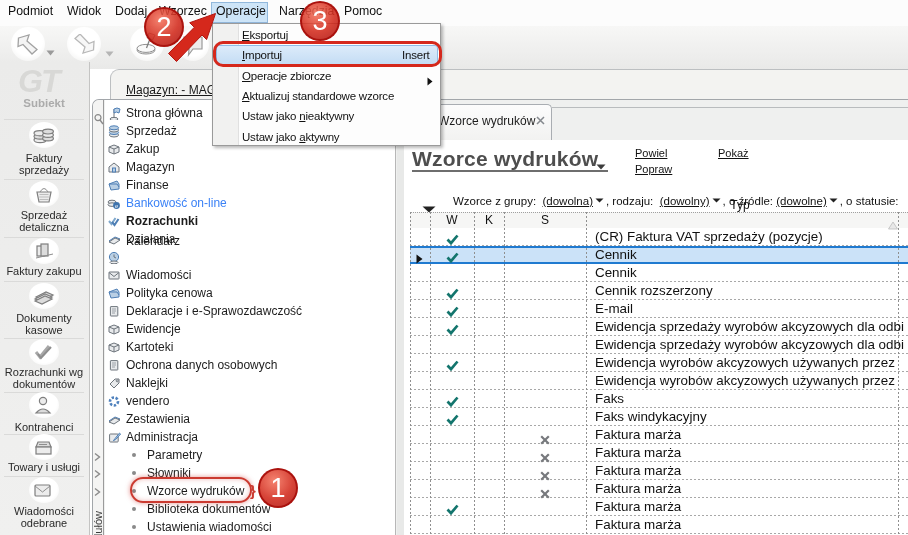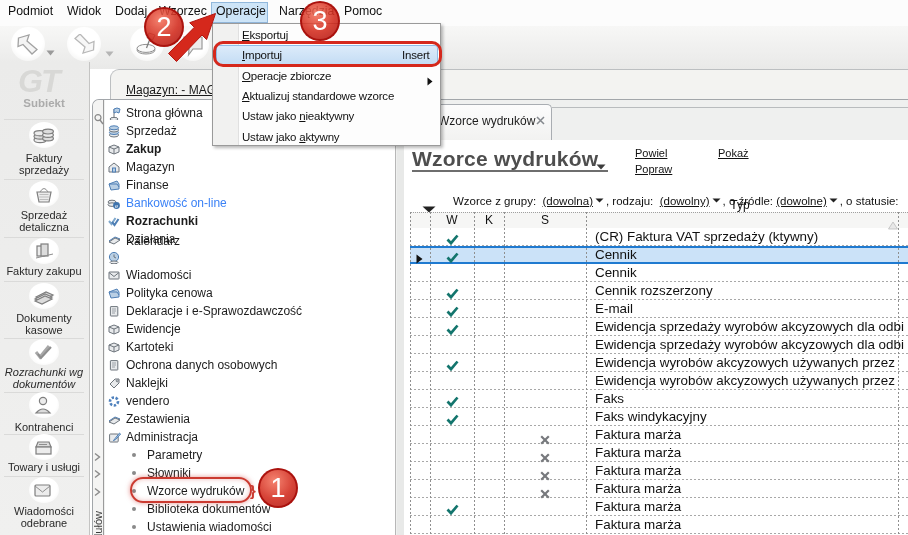--- a/index.html
+++ b/index.html
@@ -84,21 +84,21 @@
       <path d="M7 14 L17 9 L24 12 L14 17 Z" stroke="#7e7e7e" stroke-width="1.2" fill="#dcdcdc"></path>
       <path d="M6 16 L16 11 L23 14 L13 19 Z" stroke="#7e7e7e" stroke-width="1.2" fill="#ececec"></path>
       <path d="M6 18 L16 13 L23 16 L13 21 Z" stroke="#7e7e7e" stroke-width="1.2" fill="#dcdcdc"></path>
     </svg></div>
 <div class="a" style="left:0;top:312px;width:88px;text-align:center;font-size:11px;line-height:12px;color:#2a2a2a;">Dokumenty<br>kasowe</div>
 <div class="a" style="left:29px;top:339px;width:30px;height:26px;border-radius:50%;background:radial-gradient(circle at 50% 42%, #ffffff 60%, rgba(255,255,255,0));"></div>
 <div class="a" style="left:29px;top:339px;"><svg width="30" height="26" viewBox="0 0 30 26" style="">
       <path d="M7 13 l4 5 l9 -11" stroke="#a8a8a8" stroke-width="3" fill="none"></path>
       <path d="M9 15 l3 4 l10 -11" stroke="#8e8e8e" stroke-width="2" fill="none"></path>
     </svg></div>
-<div class="a" style="left:0;top:366px;width:88px;text-align:center;font-size:11px;line-height:12px;color:#2a2a2a;font-style:italic;">Rozrachunki wg<br>dokumentów</div>
+<div class="a" style="left:0;top:366px;width:88px;text-align:center;font-size:11px;line-height:12px;color:#2a2a2a;">Rozrachunki wg<br>dokumentów</div>
 <div class="a" style="left:29px;top:392px;width:30px;height:26px;border-radius:50%;background:radial-gradient(circle at 50% 42%, #ffffff 60%, rgba(255,255,255,0));"></div>
 <div class="a" style="left:29px;top:392px;"><svg width="30" height="26" viewBox="0 0 30 26" style="">
       <circle cx="14" cy="9" r="3.6" stroke="#7e7e7e" stroke-width="1.2" fill="#ececec"></circle>
       <path d="M7 21 q7 -8 14 0 Z" stroke="#7e7e7e" stroke-width="1.2" fill="#dcdcdc"></path>
     </svg></div>
 <div class="a" style="left:0;top:421px;width:88px;text-align:center;font-size:11px;line-height:12px;color:#2a2a2a;">Kontrahenci</div>
 <div class="a" style="left:29px;top:434px;width:30px;height:26px;border-radius:50%;background:radial-gradient(circle at 50% 42%, #ffffff 60%, rgba(255,255,255,0));"></div>
 <div class="a" style="left:29px;top:434px;"><svg width="30" height="26" viewBox="0 0 30 26" style="">
       <path d="M9 8 L20 8 L22 13 L7 13 Z" stroke="#7e7e7e" stroke-width="1.2" fill="#dcdcdc"></path>
       <rect x="7" y="13" width="15" height="7" stroke="#7e7e7e" stroke-width="1.2" fill="#ececec"></rect>
@@ -141,21 +141,21 @@
       <ellipse cx="7" cy="11" rx="4.6" ry="2" stroke="#6e757c" stroke-width="1" fill="#e8eaec"></ellipse>
       <ellipse cx="7" cy="8.5" rx="4.6" ry="2" stroke="#4f7fb5" stroke-width="1" fill="#b9cfe4"></ellipse>
       <ellipse cx="7" cy="6" rx="4.6" ry="2" stroke="#6e757c" stroke-width="1" fill="#e8eaec"></ellipse>
       <ellipse cx="7" cy="3.8" rx="4.6" ry="2" stroke="#4f7fb5" stroke-width="1" fill="#b9cfe4"></ellipse>
     </svg></div>
 <div class="a" style="left:126px;top:122px;height:18px;line-height:18px;font-size:12px;color:#1c1c1c;">Sprzedaż</div>
 <div class="a" style="left:107px;top:142px;"><svg width="14" height="14" viewBox="0 0 14 14" style="">
       <path d="M2 5 L7 3 L12 5 L12 10 L7 12 L2 10 Z" stroke="#6e757c" stroke-width="1" fill="#e8eaec"></path>
       <path d="M2 5 L7 7 L12 5 M7 7 L7 12" stroke="#6e757c" fill="none"></path>
     </svg></div>
-<div class="a" style="left:126px;top:140px;height:18px;line-height:18px;font-size:12px;color:#1c1c1c;font-weight:bold;">Zakup</div>
+<div class="a" style="left:126px;top:140px;height:18px;line-height:18px;font-size:12px;color:#1c1c1c;">Zakup</div>
 <div class="a" style="left:107px;top:160px;"><svg width="14" height="14" viewBox="0 0 14 14" style="">
       <path d="M2 7 L7 3 L12 7 L12 12 L2 12 Z" stroke="#6e757c" stroke-width="1" fill="#e8eaec"></path>
       <rect x="5.5" y="8" width="3" height="4" stroke="#4f7fb5" stroke-width="1" fill="#b9cfe4"></rect>
     </svg></div>
 <div class="a" style="left:126px;top:158px;height:18px;line-height:18px;font-size:12px;color:#1c1c1c;">Magazyn</div>
 <div class="a" style="left:107px;top:178px;"><svg width="14" height="14" viewBox="0 0 14 14" style="">
       <path d="M2 6 L10 3 L12 6 L12 11 L4 12 Z" stroke="#4f7fb5" stroke-width="1" fill="#b9cfe4"></path>
       <path d="M2 6 L10 6 L12 9" stroke="#4f7fb5" fill="none"></path>
     </svg></div>
 <div class="a" style="left:126px;top:176px;height:18px;line-height:18px;font-size:12px;color:#1c1c1c;">Finanse</div>
@@ -307,21 +307,21 @@
 <div class="a" style="left:430px;top:212px;width:1px;height:323px;background-image:linear-gradient(#8f8f8f 50%, rgba(0,0,0,0) 50%);background-size:1px 4px;"></div>
 <div class="a" style="left:474px;top:212px;width:1px;height:323px;background-image:linear-gradient(#8f8f8f 50%, rgba(0,0,0,0) 50%);background-size:1px 4px;"></div>
 <div class="a" style="left:504px;top:212px;width:1px;height:323px;background-image:linear-gradient(#8f8f8f 50%, rgba(0,0,0,0) 50%);background-size:1px 4px;"></div>
 <div class="a" style="left:586px;top:212px;width:1px;height:323px;background-image:linear-gradient(#8f8f8f 50%, rgba(0,0,0,0) 50%);background-size:1px 4px;"></div>
 <div class="a" style="left:898px;top:212px;width:1px;height:323px;background-image:linear-gradient(#8f8f8f 50%, rgba(0,0,0,0) 50%);background-size:1px 4px;"></div>
 <div class="a" style="left:410px;top:246px;width:498px;height:2px;background:#1f7ad0;"></div>
 <div class="a" style="left:410px;top:262px;width:498px;height:2px;background:#1f7ad0;"></div>
 <div class="a" style="left:446px;top:231px;"><svg width="13" height="11" viewBox="0 0 13 11" style="">
       <path d="M1.5 5.5 L5 9.2 L11.5 1.5" stroke="#13756d" stroke-width="2.7" fill="none"></path>
     </svg></div>
-<div class="a" style="left:595px;top:228px;height:18px;line-height:18px;font-size:13.4px;color:#111;white-space:nowrap;">(CR) Faktura VAT sprzedaży (ktywny)</div>
+<div class="a" style="left:595px;top:228px;height:18px;line-height:18px;font-size:13.4px;color:#111;white-space:nowrap;">(CR) Faktura VAT sprzedaży (pozycje)</div>
 <div class="a" style="left:416px;top:250px;"><svg width="7" height="10" viewBox="0 0 7 10" style="">
       <path d="M0.5 0.5 L6.5 5 L0.5 9.5 Z" fill="#111"></path>
     </svg></div>
 <div class="a" style="left:446px;top:249px;"><svg width="13" height="11" viewBox="0 0 13 11" style="">
       <path d="M1.5 5.5 L5 9.2 L11.5 1.5" stroke="#13756d" stroke-width="2.7" fill="none"></path>
     </svg></div>
 <div class="a" style="left:595px;top:246px;height:18px;line-height:18px;font-size:13.4px;color:#111;white-space:nowrap;">Cennik</div>
 <div class="a" style="left:595px;top:264px;height:18px;line-height:18px;font-size:13.4px;color:#111;white-space:nowrap;">Cennik</div>
 <div class="a" style="left:446px;top:285px;"><svg width="13" height="11" viewBox="0 0 13 11" style="">
       <path d="M1.5 5.5 L5 9.2 L11.5 1.5" stroke="#13756d" stroke-width="2.7" fill="none"></path>

